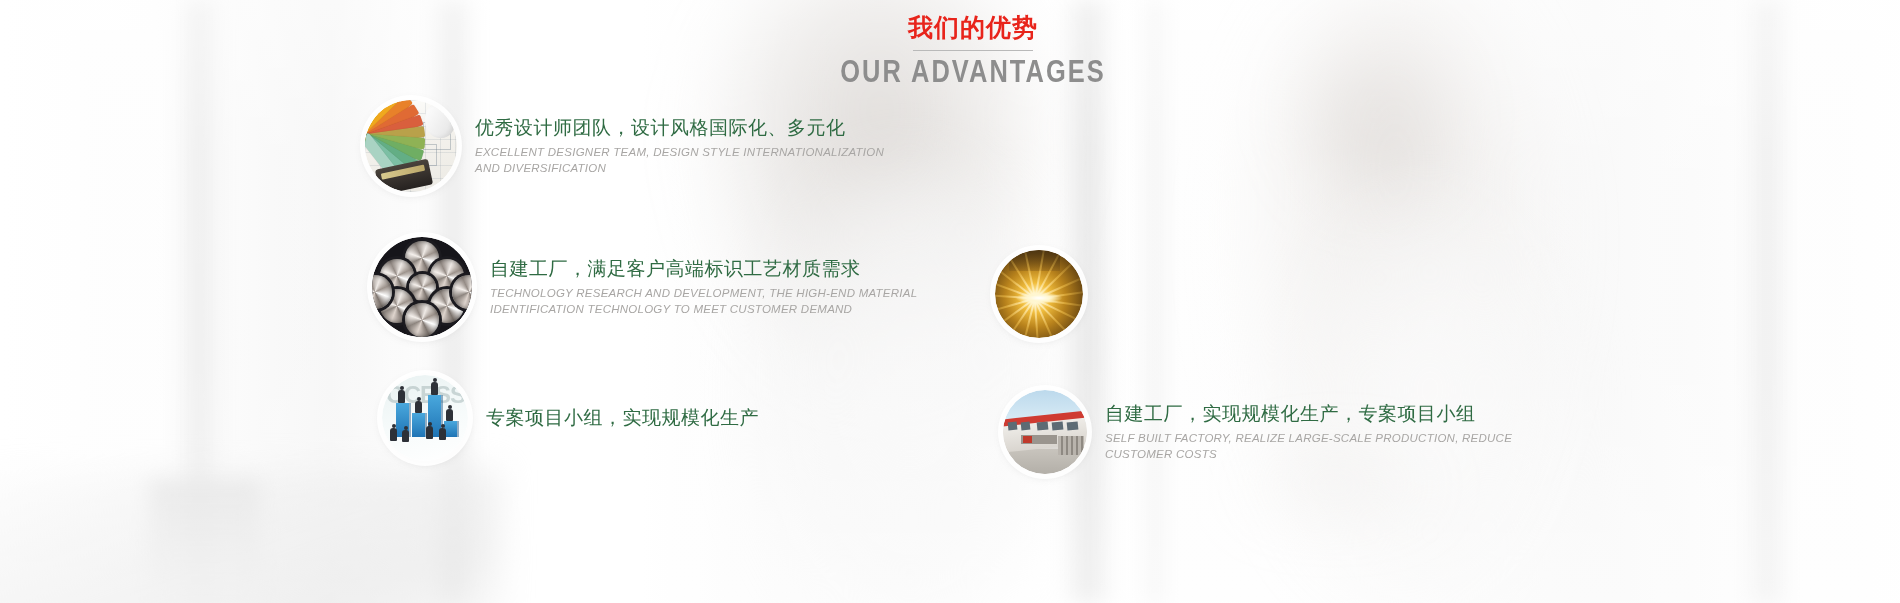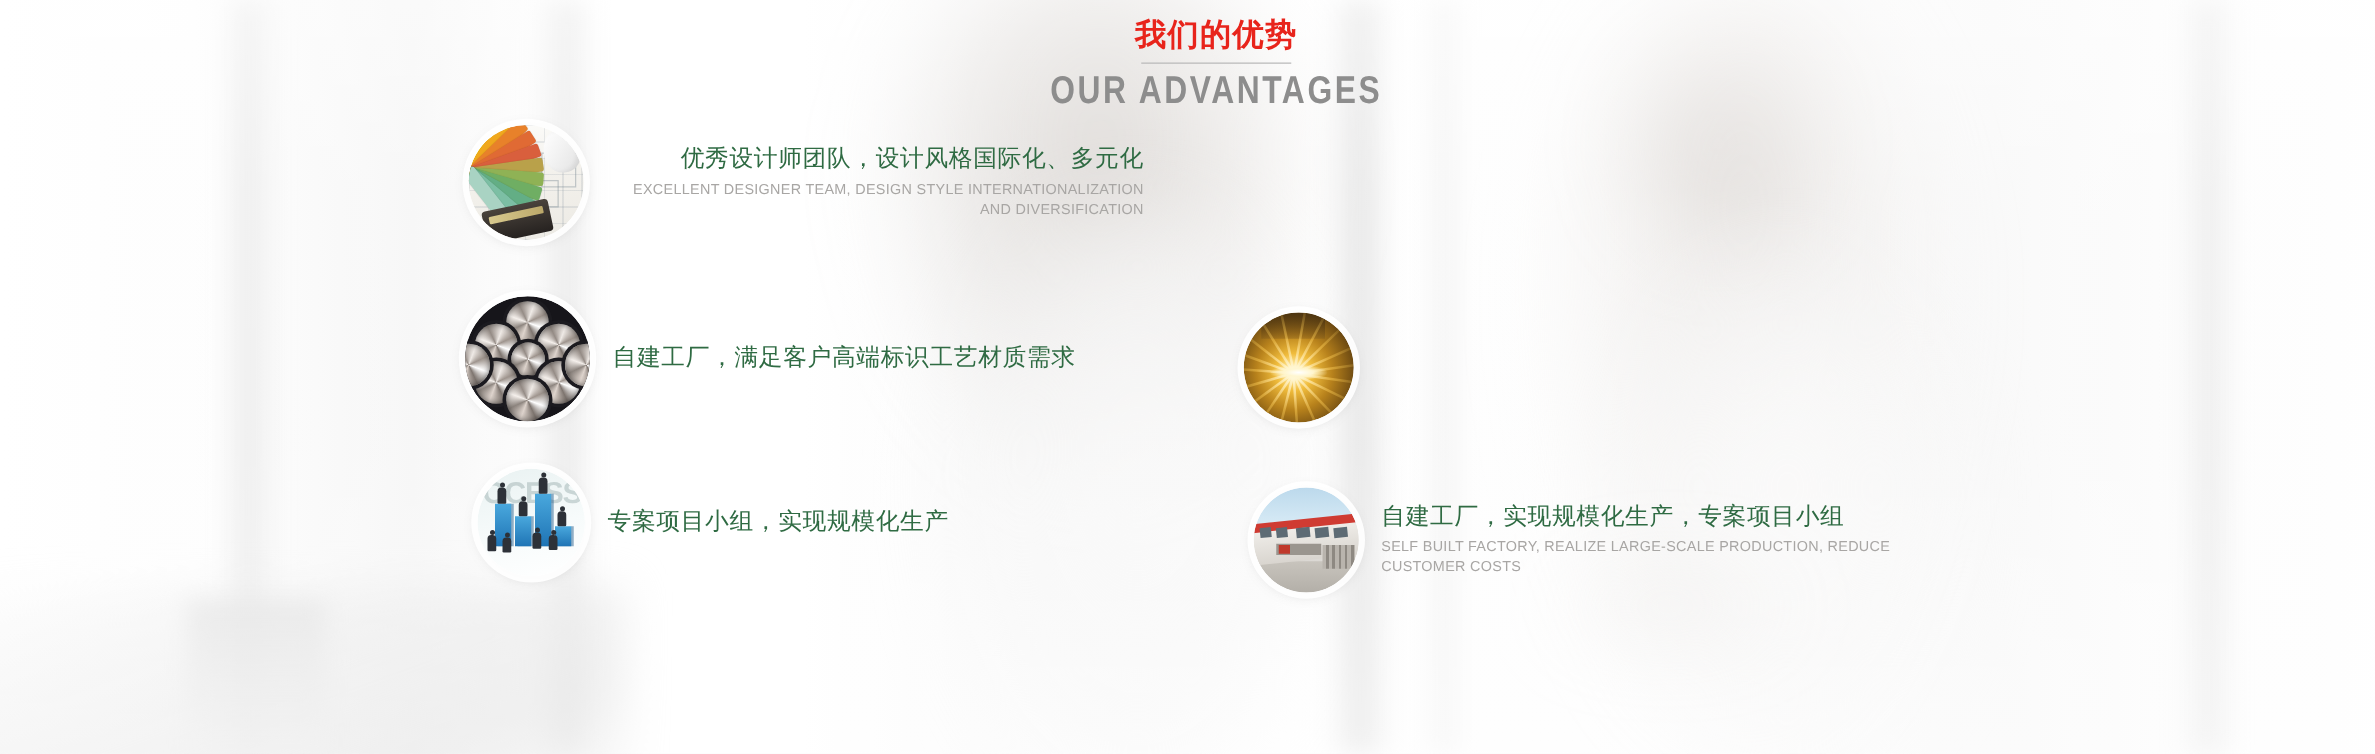--- a/index.html
+++ b/index.html
@@ -72,25 +72,25 @@
   .f-circle .art{position:absolute;inset:0;border-radius:50%;overflow:hidden;}
 
   .f-text{margin-left:18px;}
   .f-cn{
     font-family:"DejaVu Sans","Liberation Sans",sans-serif;
     font-size:19px;color:#2f6b43;letter-spacing:.5px;line-height:1.35;white-space:nowrap;
   }
   .f-en{
     font-family:"Liberation Sans","DejaVu Sans",sans-serif;
     font-size:11.5px;color:#a8a6a4;letter-spacing:.25px;line-height:1.38;margin-top:5px;
-    max-width:430px;text-transform:uppercase;
-  }
-
-  
-  .pos-0{left:375px;top:100px;text-align:right;}
+    max-width:430px;text-transform:uppercase;font-style:italic;
+  }
+
+  
+  .pos-0{left:365px;top:100px;}
   .pos-1{left:372px;top:237px;}
   .pos-2{left:995px;top:250px;}
   .pos-3{left:382px;top:375px;}
   .pos-4{left:1003px;top:390px;}
 
   
   
   .art-swatch{background:linear-gradient(170deg,#fdfdfb 0%,#f3f1ec 45%,#eceae4 100%);}
   .art-swatch .bp{position:absolute;inset:0;
     background:
@@ -225,20 +225,21 @@
           <div class="pipe c" style="left:36.5px;top:36.5px;"></div>
           <div class="pipe" style="left:8px;top:52px;"></div>
           <div class="pipe" style="left:58px;top:52px;"></div>
           <div class="pipe" style="left:33px;top:66px;"></div>
           <div class="pipe" style="left:-14px;top:38px;"></div>
           <div class="pipe" style="left:80px;top:38px;"></div>
         </div>
       </div>
       <div class="f-text">
         <div class="f-cn">自建工厂，满足客户高端标识工艺材质需求</div>
+        <div class="f-en">TECHNOLOGY RESEARCH AND DEVELOPMENT, THE HIGH-END MATERIAL IDENTIFICATION TECHNOLOGY TO MEET CUSTOMER DEMAND</div>
       </div>
     </div>
 
     <div class="feature pos-2">
       <div class="f-circle" style="width:88px;height:88px;">
         <div class="art art-weld">
           <div class="bar"></div>
           <div class="ray" style="transform:rotate(-80deg)"></div>
           <div class="ray" style="transform:rotate(-62deg)"></div>
           <div class="ray" style="transform:rotate(-44deg)"></div>

